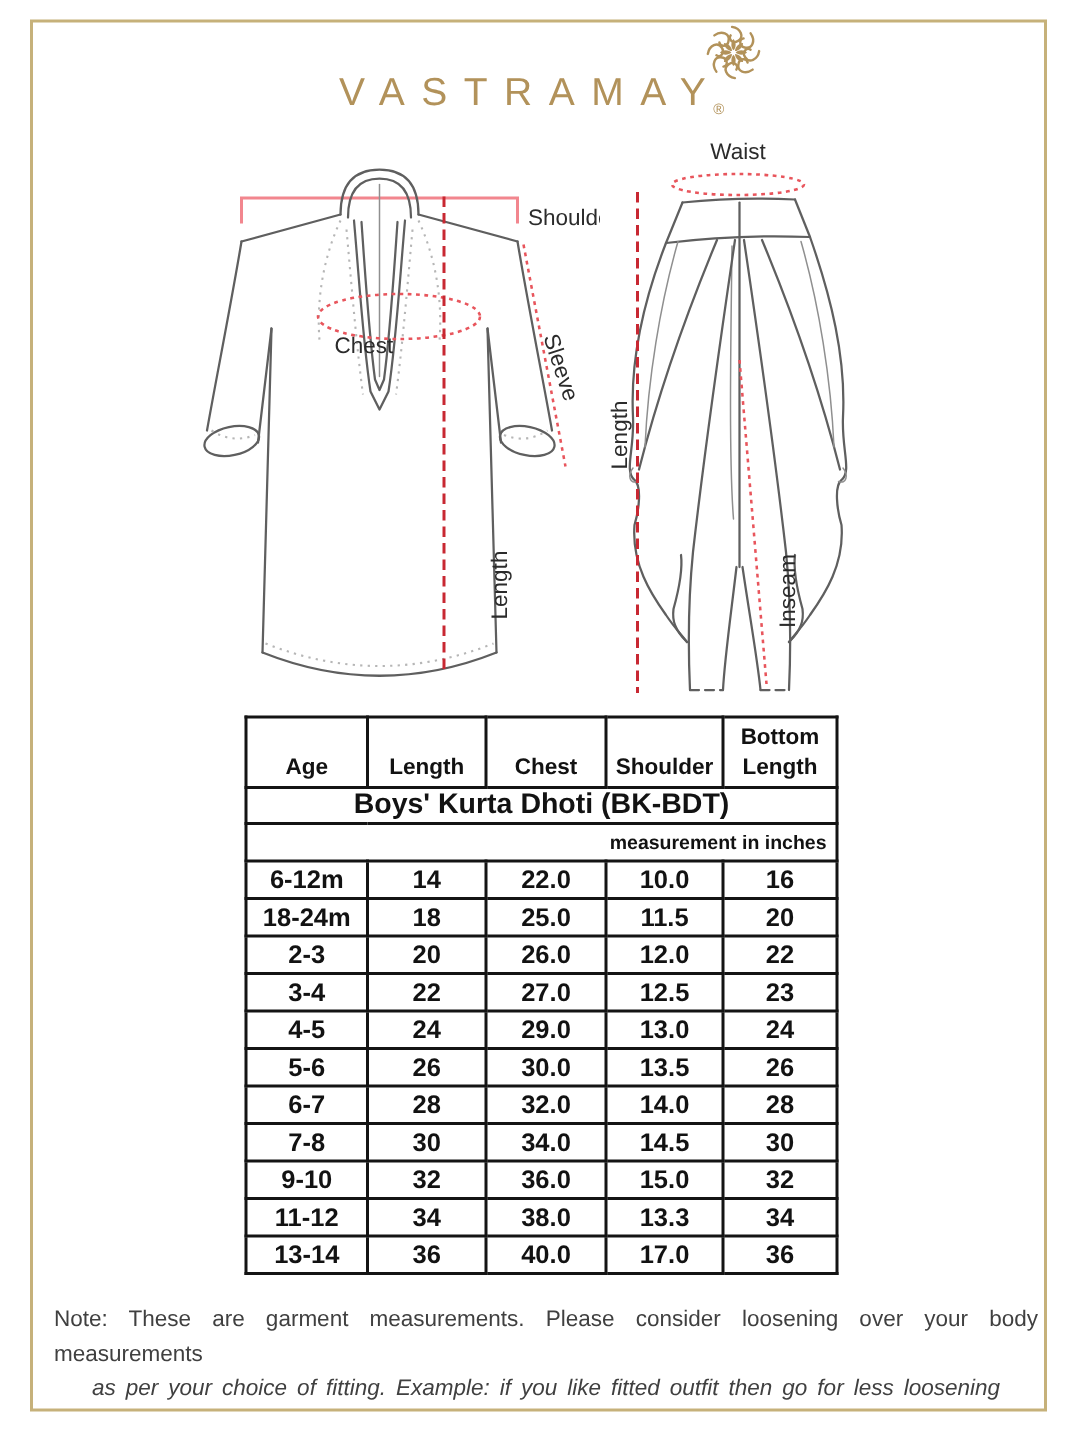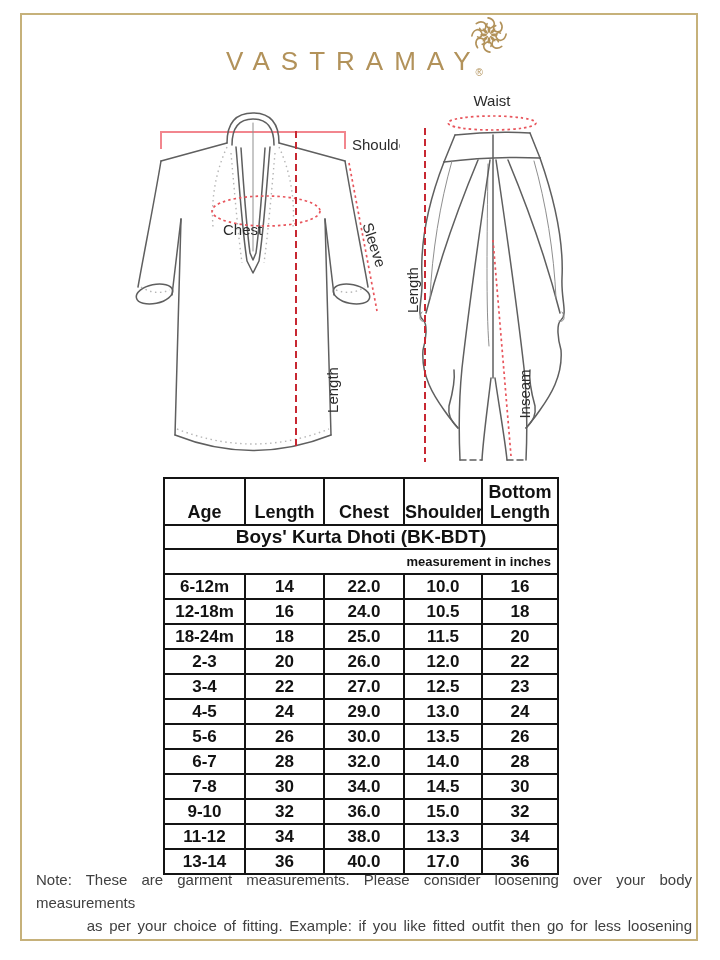--- a/index.html
+++ b/index.html
@@ -42,29 +42,29 @@
   .lbl{font:15px "Liberation Sans",sans-serif;fill:#2b2b2b;}
 
   
   .size-table{position:absolute;left:163px;top:477px;width:394px;
               border-collapse:collapse;table-layout:fixed;
               font-family:"Liberation Sans",sans-serif;color:#121212;}
   .size-table th,.size-table td{border:2px solid var(--table-border);
               font-weight:bold;text-align:center;padding:0;}
   .size-table .t-title{font-size:19px;height:24px;line-height:22px;margin-left:40px;}
   .size-table .t-unit{font-size:13px;text-align:right;padding-right:6px;height:20px;padding-left:16px;}
-  .size-table thead th{font-size:18px;height:47px;vertical-align:bottom;
+  .size-table thead th{font-size:15px;height:47px;vertical-align:bottom;
               padding-bottom:2px;line-height:20px;}
   .size-table tbody td{font-size:17px;height:25px;line-height:23px;}
 
   
   .note{position:absolute;left:36px;width:656px;top:868px;
         font-size:15px;color:#404040;line-height:23px;word-spacing:2.5px;}
   .note-line1{text-align:justify;text-align-last:justify;}
-  .note-line2{text-align:right;}
+  .note-line2{text-align:center;font-style:italic;}
 </style>
 </head>
 <body>
 
 <div class="page">
 
   <div class="frame"></div>
 
   <div class="brand">
     <span class="wordmark">
@@ -203,27 +203,20 @@
     </thead>
     <tbody>
         <tr>
           <td>6-12m</td>
           <td>14</td>
           <td>22.0</td>
           <td>10.0</td>
           <td>16</td>
         </tr>
         <tr>
-          <td>12-18m</td>
-          <td>16</td>
-          <td>24.0</td>
-          <td>10.5</td>
-          <td>18</td>
-        </tr>
-        <tr>
           <td>18-24m</td>
           <td>18</td>
           <td>25.0</td>
           <td>11.5</td>
           <td>20</td>
         </tr>
         <tr>
           <td>2-3</td>
           <td>20</td>
           <td>26.0</td>

